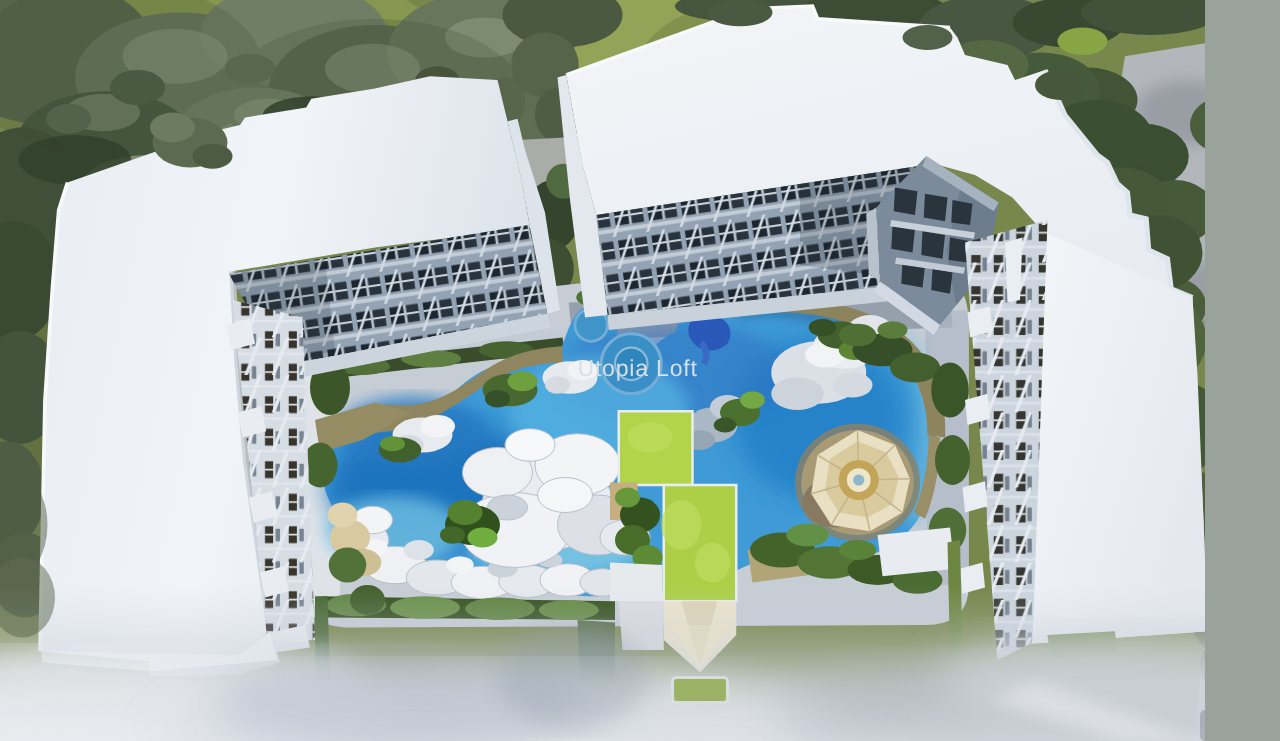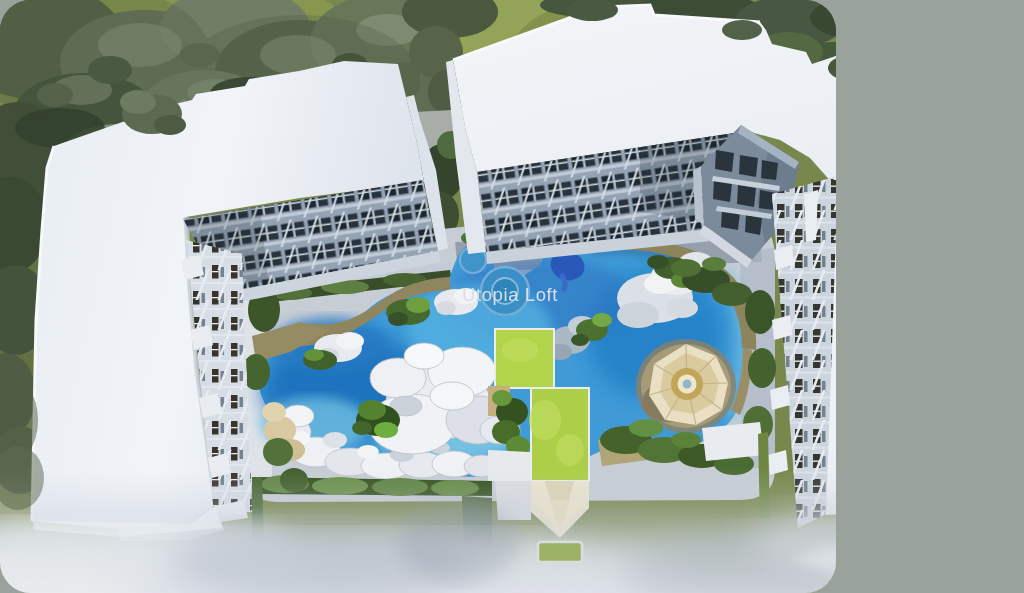--- a/index.html
+++ b/index.html
@@ -1,17 +1,17 @@
 <!DOCTYPE html>
 <html><head>
 <meta charset="utf-8">
 <title>Utopia Loft</title>
 <style>
 html,body{margin:0;padding:0;background:#9aa39b;}
-#stage{width:836px;height:593px;overflow:hidden;position:relative;font-family:"Liberation Sans",sans-serif;border-radius:31px;}
+#stage{width:964px;height:593px;overflow:hidden;position:relative;font-family:"Liberation Sans",sans-serif;}
 svg{display:block;}
 </style>
 </head>
 <body>
 <div id="stage">
 <svg width="1024" height="593" viewBox="0 0 1024 593">
 <defs>
 <linearGradient id="gRoofL" x1="0" y1="0" x2="1" y2="0.25">
  <stop offset="0" stop-color="#e8edf3"></stop>
  <stop offset="0.5" stop-color="#f1f4f8"></stop>

